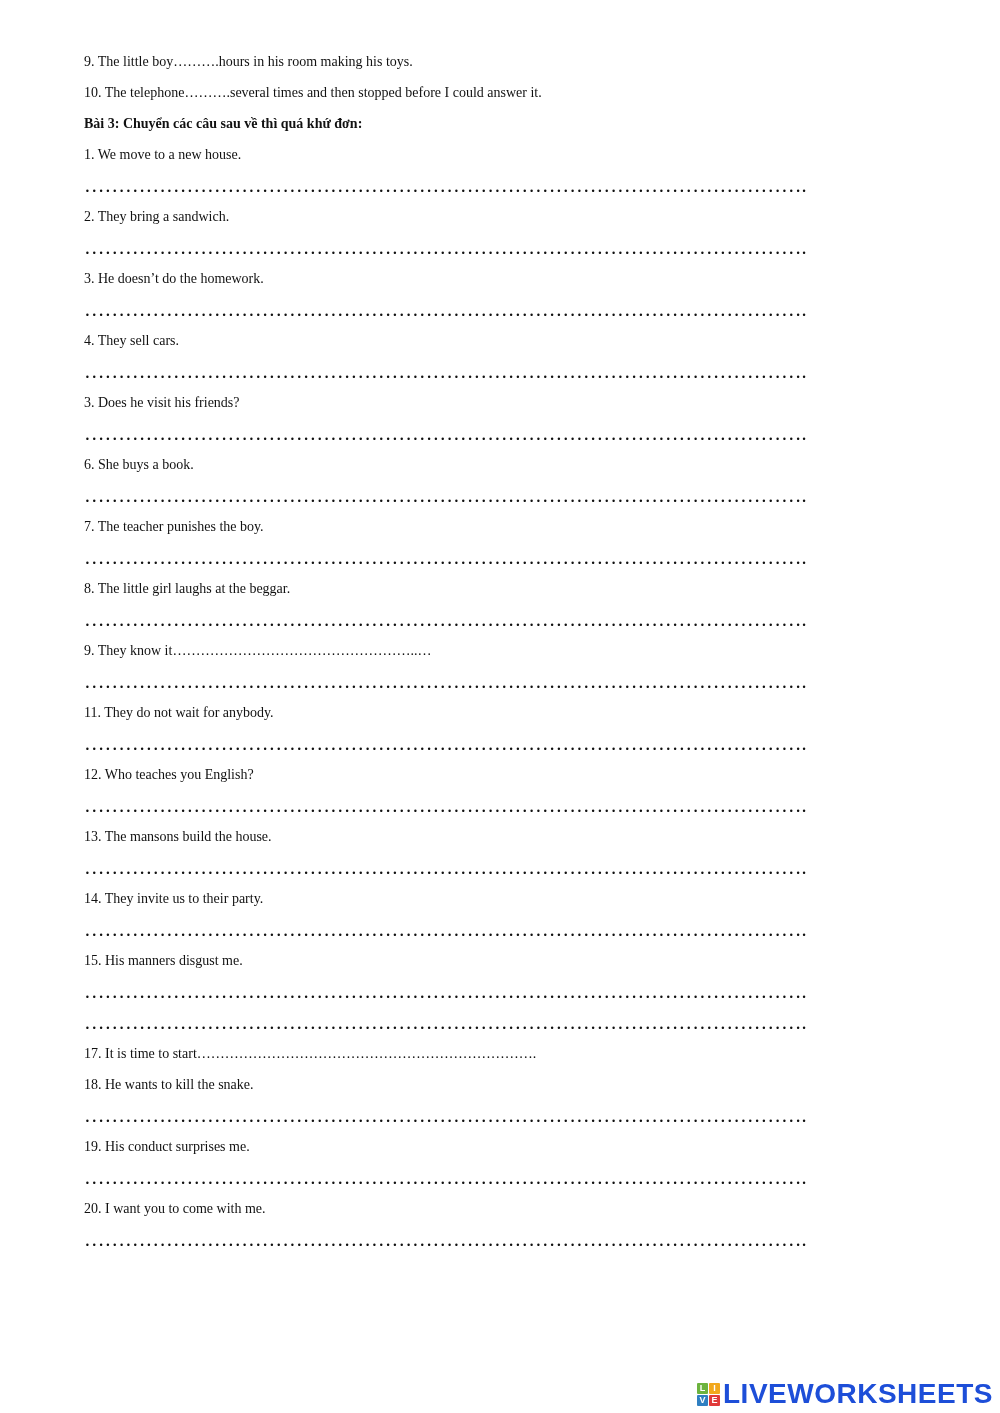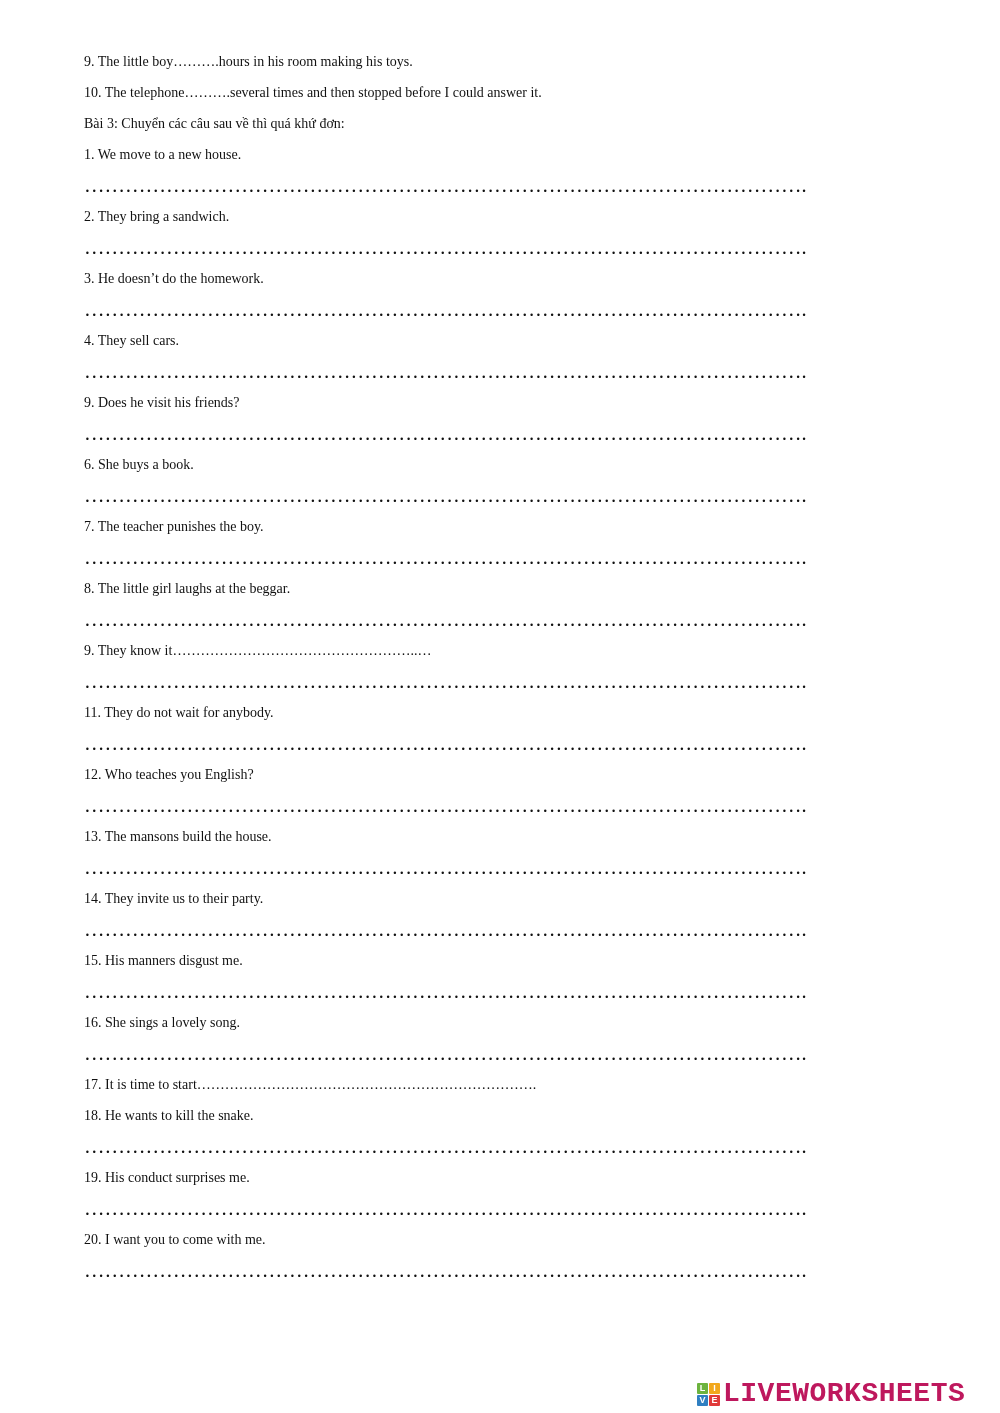--- a/index.html
+++ b/index.html
@@ -5,21 +5,21 @@
     html, body { margin: 0; padding: 0; background: #ffffff; }
     body {
       width: 1000px; height: 1413px; position: relative; overflow: hidden;
       font-family: "Liberation Serif", "DejaVu Serif", serif;
       color: #111;
     }
     .page { position: absolute; left: 84px; top: 46px; width: 770px; }
     .line {
       font-size: 14px; line-height: 31px; height: 31px; white-space: nowrap;
     }
-    .heading { font-weight: normal; }
+    .heading { font-weight: bold; }
     .dots {
       font-size: 20.5px; line-height: 31px; height: 31px; white-space: nowrap;
       overflow: hidden; letter-spacing: 0px;
     }
     .logo {
       position: absolute; left: 697px; top: 1379px; height: 30px;
       display: flex; align-items: center;
     }
     .tiles {
       display: grid; grid-template-columns: 11px 11px; grid-template-rows: 11px 11px;
@@ -43,53 +43,52 @@
   <div class="line heading">Bài 3: Chuyển các câu sau về thì quá khứ đơn:</div>
   <div id="items">
       <div class="line">1. We move to a new house.</div>
       <div class="dots">…………………………………………………………………………………………….</div>
       <div class="line">2. They bring a sandwich.</div>
       <div class="dots">…………………………………………………………………………………………….</div>
       <div class="line">3. He doesn’t do the homework.</div>
       <div class="dots">…………………………………………………………………………………………….</div>
       <div class="line">4. They sell cars.</div>
       <div class="dots">…………………………………………………………………………………………….</div>
-      <div class="line">9. Does he visit his friends?</div>
+      <div class="line">3. Does he visit his friends?</div>
       <div class="dots">…………………………………………………………………………………………….</div>
       <div class="line">6. She buys a book.</div>
       <div class="dots">…………………………………………………………………………………………….</div>
       <div class="line">7. The teacher punishes the boy.</div>
       <div class="dots">…………………………………………………………………………………………….</div>
       <div class="line">8. The little girl laughs at the beggar.</div>
       <div class="dots">…………………………………………………………………………………………….</div>
       <div class="line">9. They know it……………………………………………..…</div>
       <div class="dots">…………………………………………………………………………………………….</div>
       <div class="line">11. They do not wait for anybody.</div>
       <div class="dots">…………………………………………………………………………………………….</div>
       <div class="line">12. Who teaches you English?</div>
       <div class="dots">…………………………………………………………………………………………….</div>
       <div class="line">13. The mansons build the house.</div>
       <div class="dots">…………………………………………………………………………………………….</div>
       <div class="line">14. They invite us to their party.</div>
       <div class="dots">…………………………………………………………………………………………….</div>
       <div class="line">15. His manners disgust me.</div>
       <div class="dots">…………………………………………………………………………………………….</div>
-      <div class="line">16. She sings a lovely song.</div>
       <div class="dots">…………………………………………………………………………………………….</div>
       <div class="line">17. It is time to start……………………………………………………………….</div>
       <div class="line">18. He wants to kill the snake.</div>
       <div class="dots">…………………………………………………………………………………………….</div>
       <div class="line">19. His conduct surprises me.</div>
       <div class="dots">…………………………………………………………………………………………….</div>
       <div class="line">20. I want you to come with me.</div>
       <div class="dots">…………………………………………………………………………………………….</div>
     </div>
 </div>
 
 <div class="logo">
   <div class="tiles">
     <div class="tile" style="background: rgb(108, 179, 62);">L</div>
     <div class="tile" style="background: rgb(242, 168, 29);">I</div>
     <div class="tile" style="background: rgb(47, 127, 193);">V</div>
     <div class="tile" style="background: rgb(224, 58, 58);">E</div>
   </div>
-  <div class="brand" style="color: #be185d; font-family: Liberation Mono, monospace;">LIVEWORKSHEETS</div>
+  <div class="brand" style="color: #1d4ed8;">LIVEWORKSHEETS</div>
 </div>
 
 </body></html>

